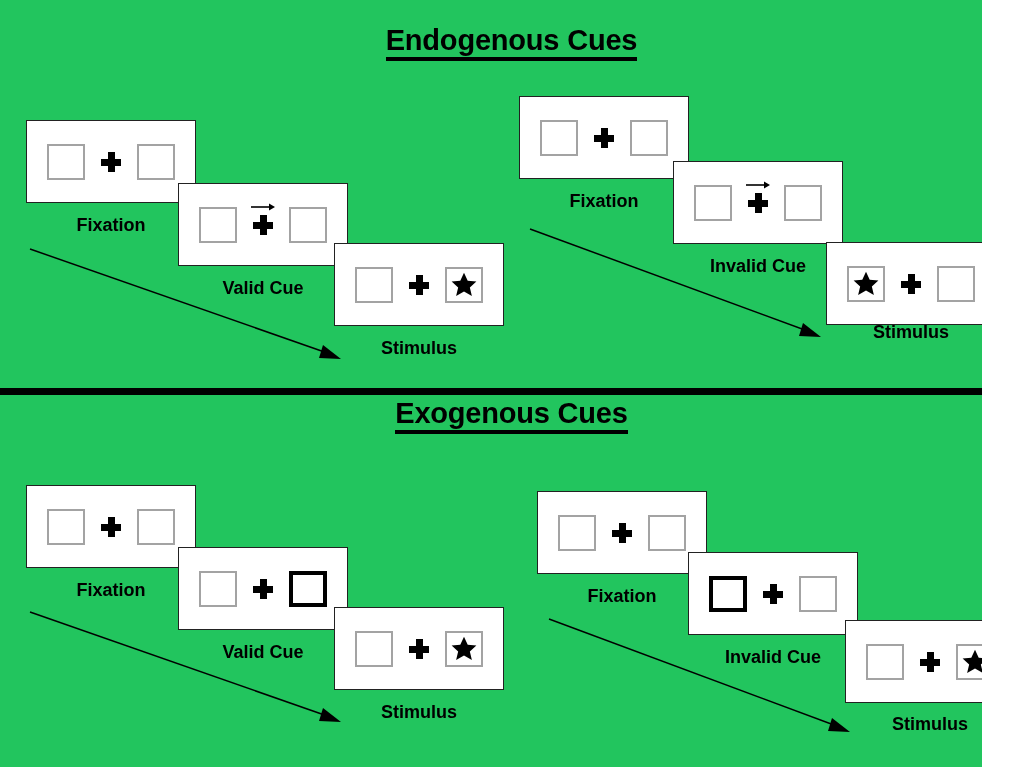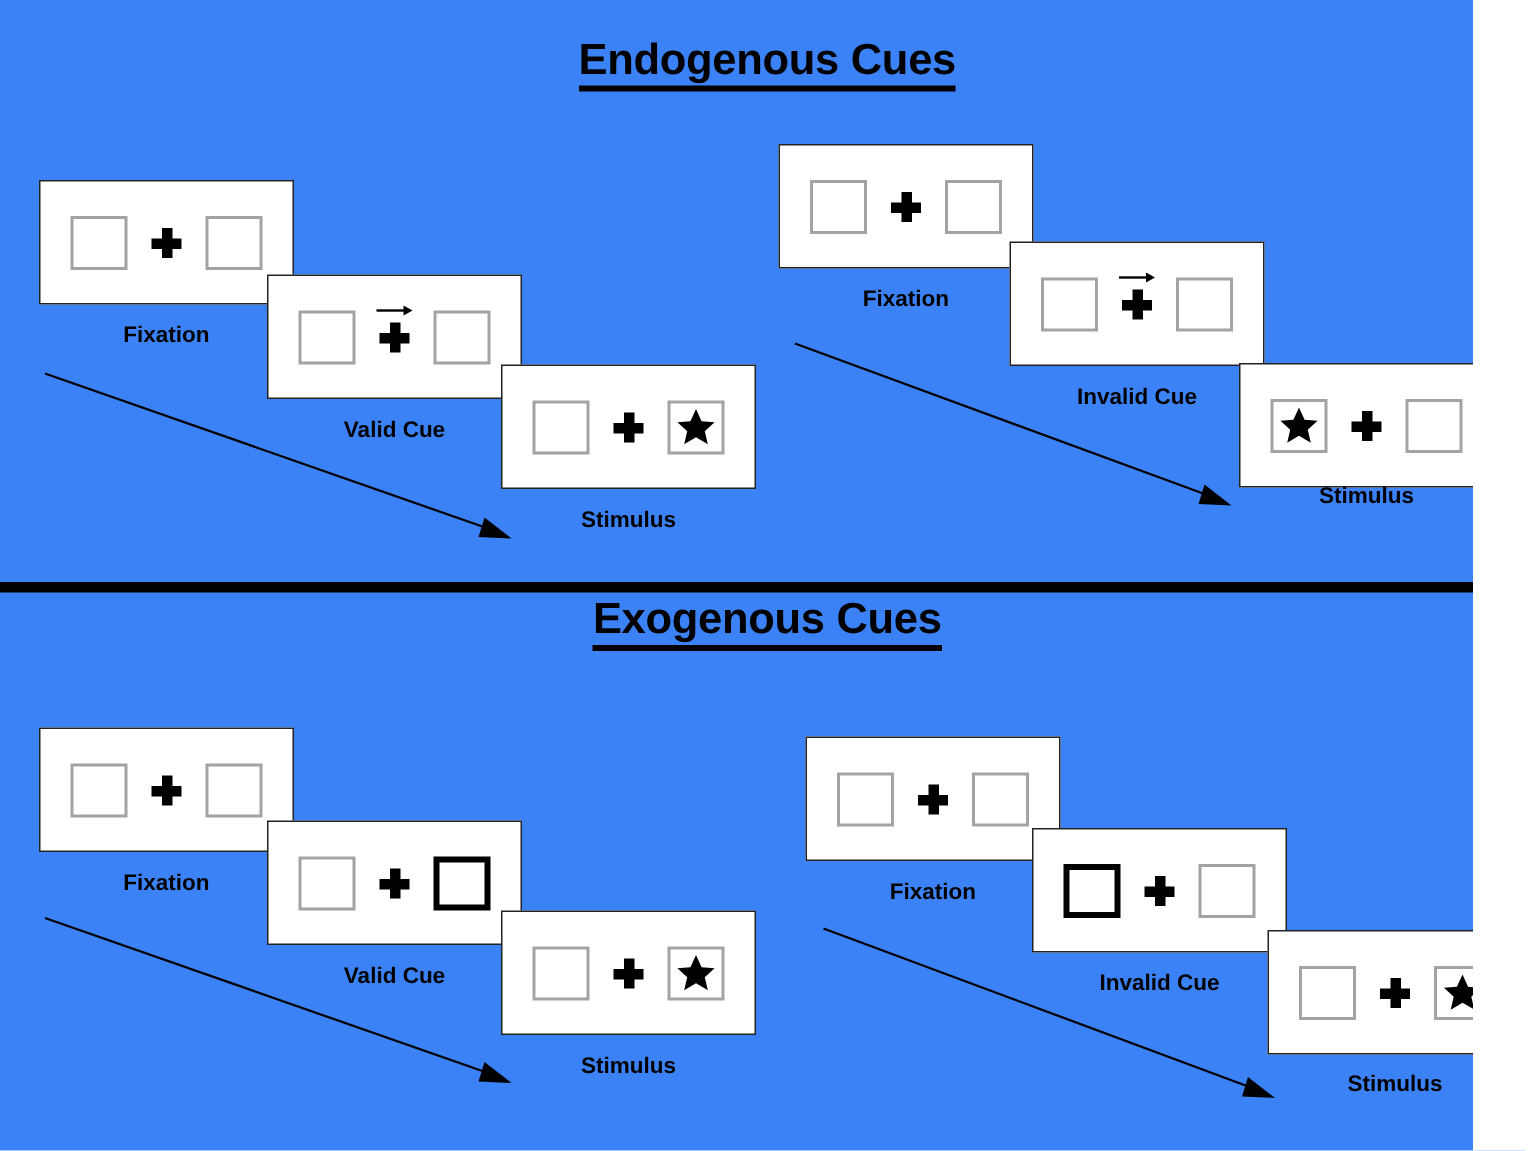--- a/index.html
+++ b/index.html
@@ -10,21 +10,21 @@
   }
   body {
     font-family: "Liberation Sans", sans-serif;
     color: #000000;
   }
   #canvas {
     position: relative;
     width: 982px;
     height: 767px;
     overflow: hidden;
-    background: #3b82f6;
+    background: #22c55e;
   }
 
   
   .section-title {
     position: absolute;
     left: 0;
     width: 1023px;
     text-align: center;
     font-size: 29px;
     font-weight: bold;
@@ -116,21 +116,21 @@
   }
 
   
   .star svg {
     display: block;
   }
 
   
   .caption {
     position: absolute;
-    font-size: 15px;
+    font-size: 18px;
     font-weight: bold;
     color: #000000;
     white-space: nowrap;
     text-align: center;
   }
 
   
   .flow-arrow {
     position: absolute;
     overflow: visible;

